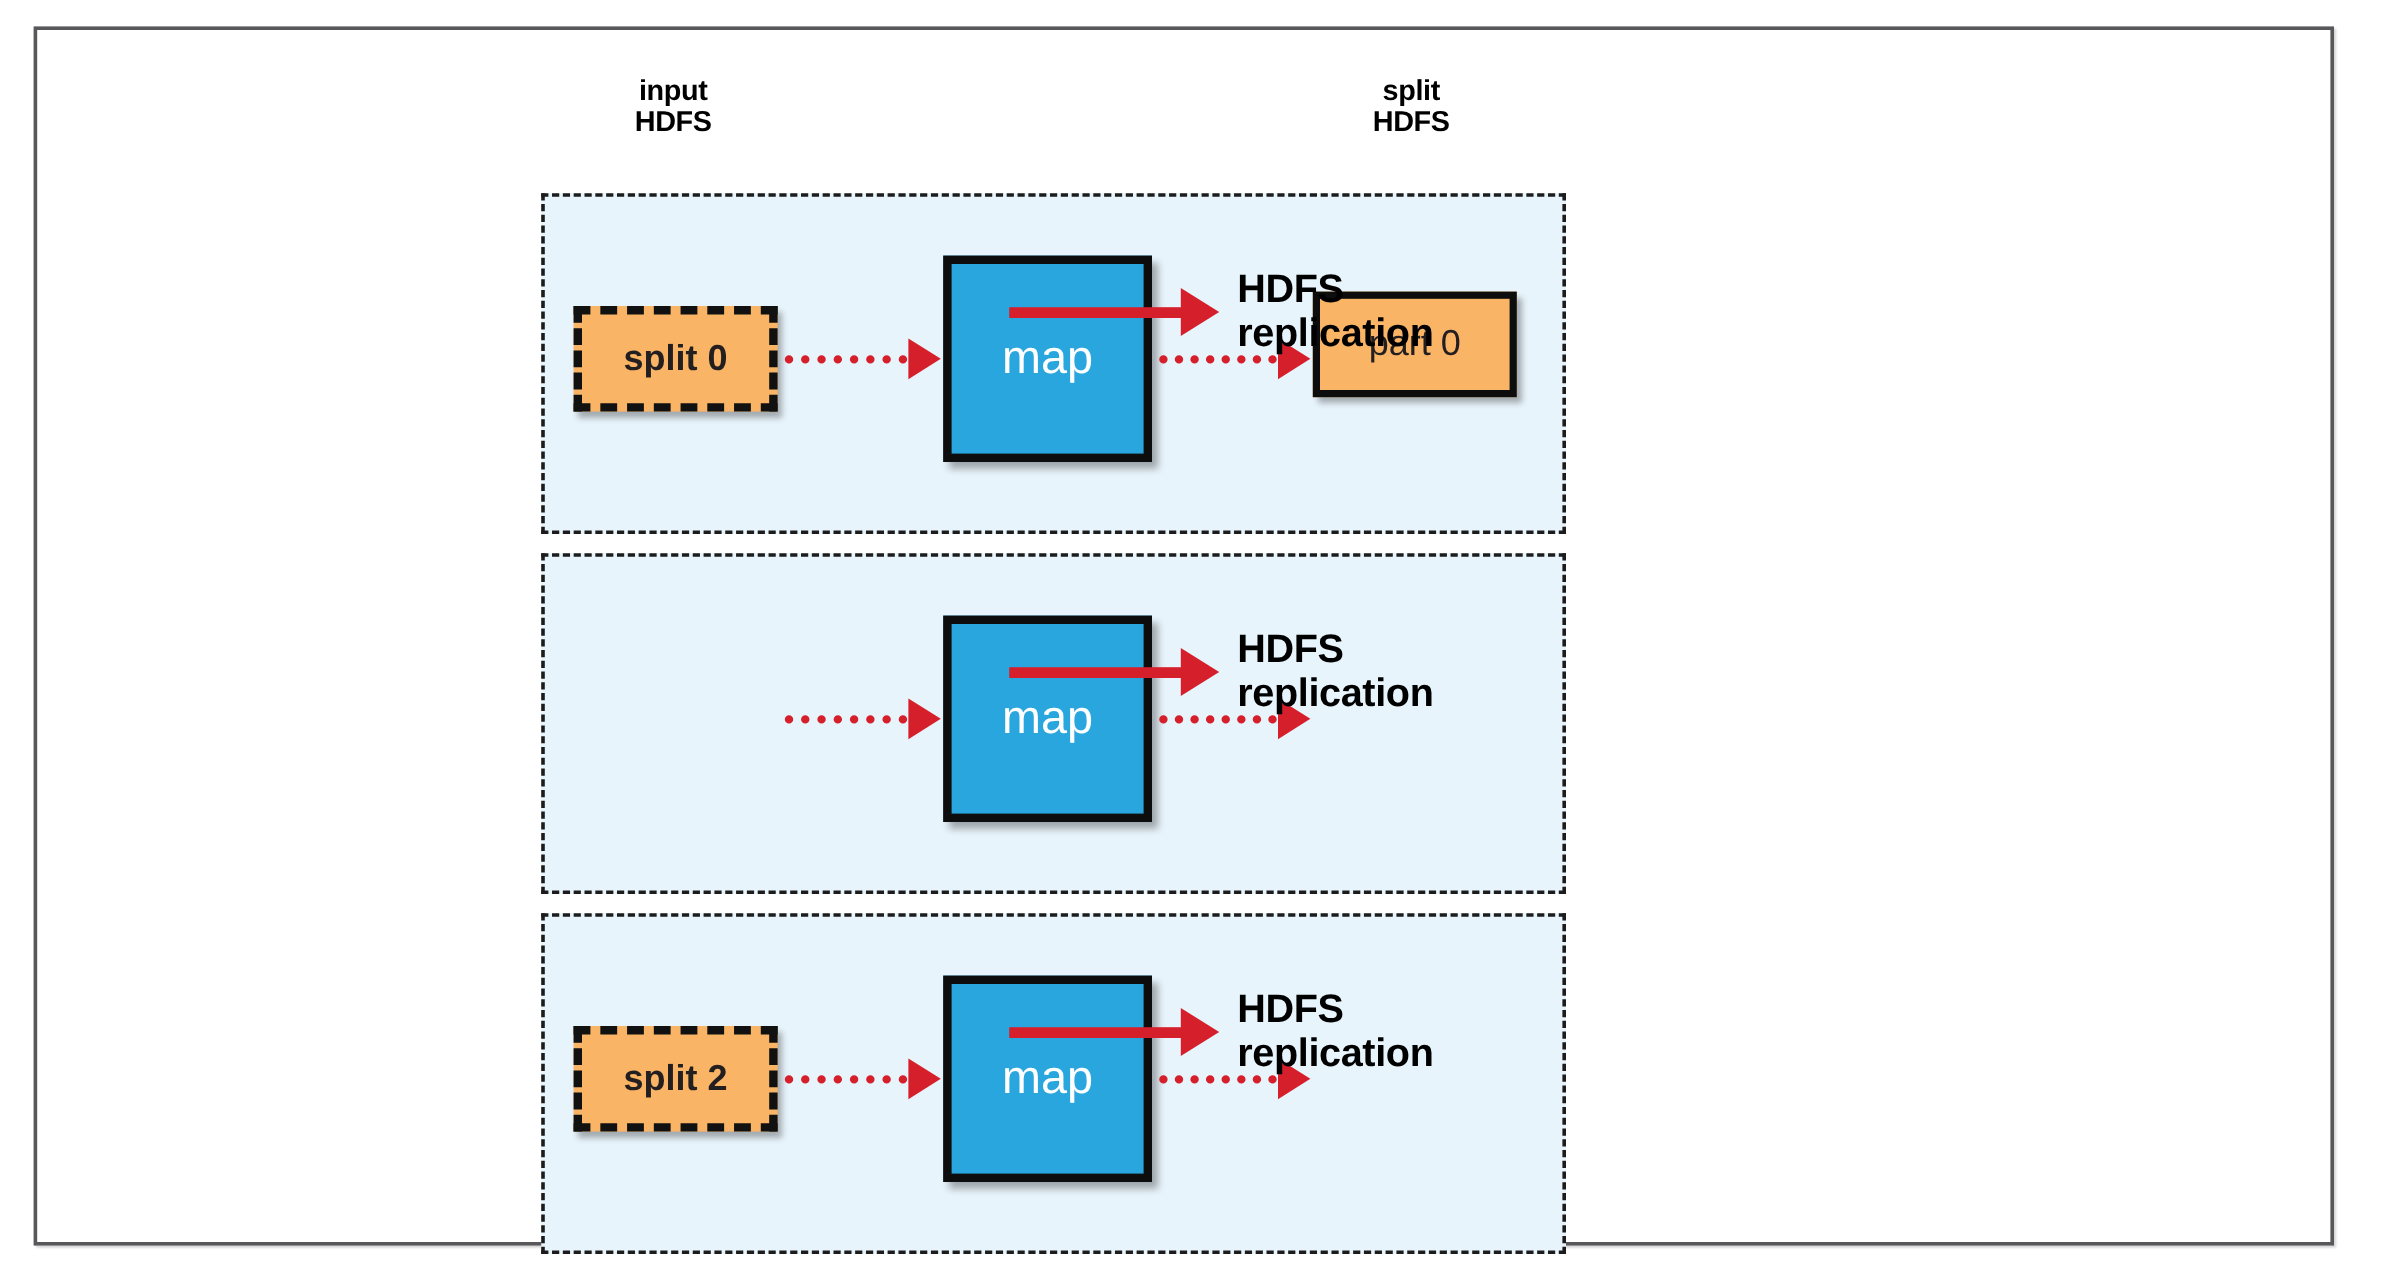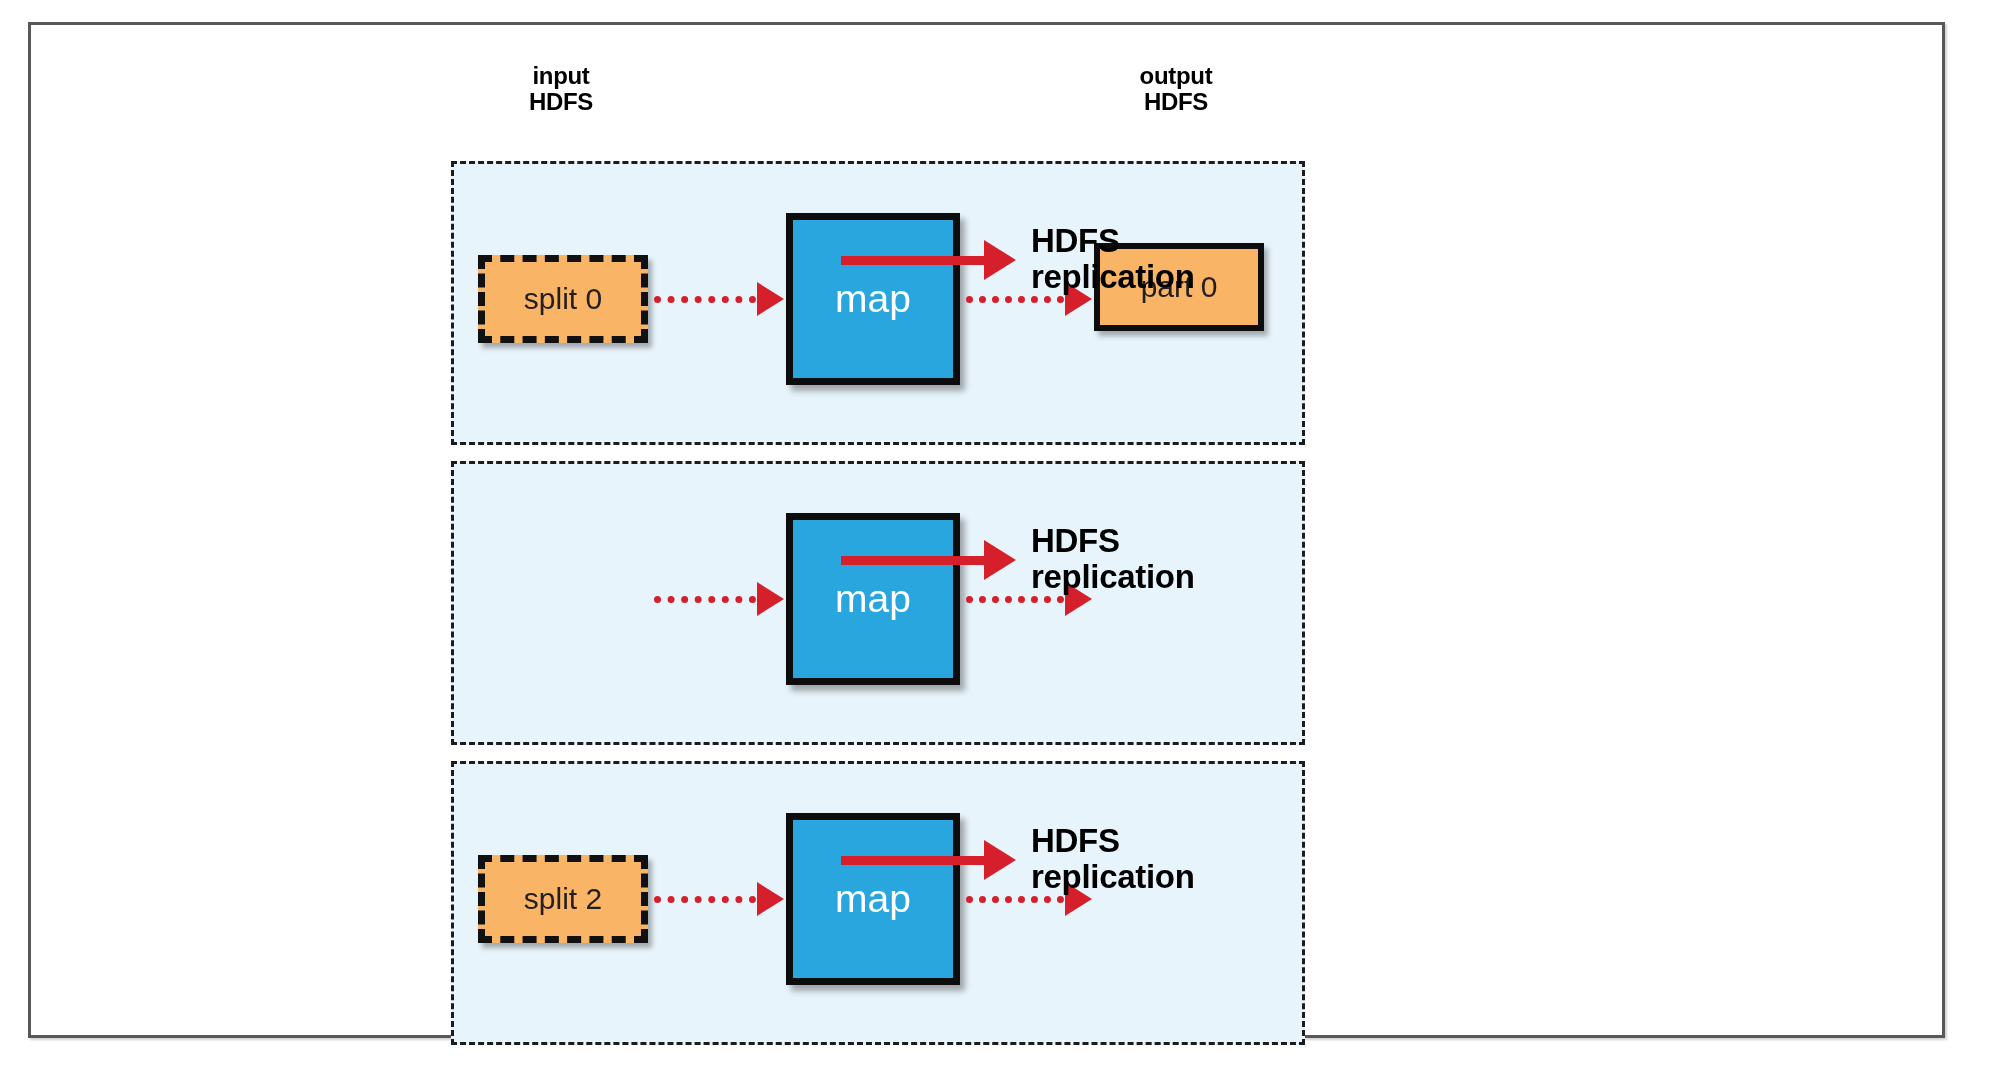--- a/index.html
+++ b/index.html
@@ -65,20 +65,21 @@
     height: 88px;
     background: #f9b465;
     border: 7px dashed #111111;
     box-sizing: border-box;
     display: flex;
     align-items: center;
     justify-content: center;
     font-size: 30px;
     color: #231f20;
     box-shadow: 4px 5px 5px rgba(0,0,0,0.30);
+    font-weight: bold;
   }
 
   
   .map-box {
     position: absolute;
     left: 332px;
     top: 49px;
     width: 174px;
     height: 172px;
     background: #2aa6de;
@@ -171,21 +172,21 @@
     white-space: pre-line;
   }
 </style>
 </head>
 <body>
 
 <div id="figure-frame">
 
   <div class="col-header" id="header-input">input
 HDFS</div>
-  <div class="col-header" id="header-output">output
+  <div class="col-header" id="header-output">split
 HDFS</div>
 
   <div class="row-panel" id="row-panel-0">
     <div class="split-box">split 0</div>
 
     <div class="dotted-arrow" id="arrow-split-map-0">
       <span class="dots"></span>
       <span class="head"></span>
     </div>
 

